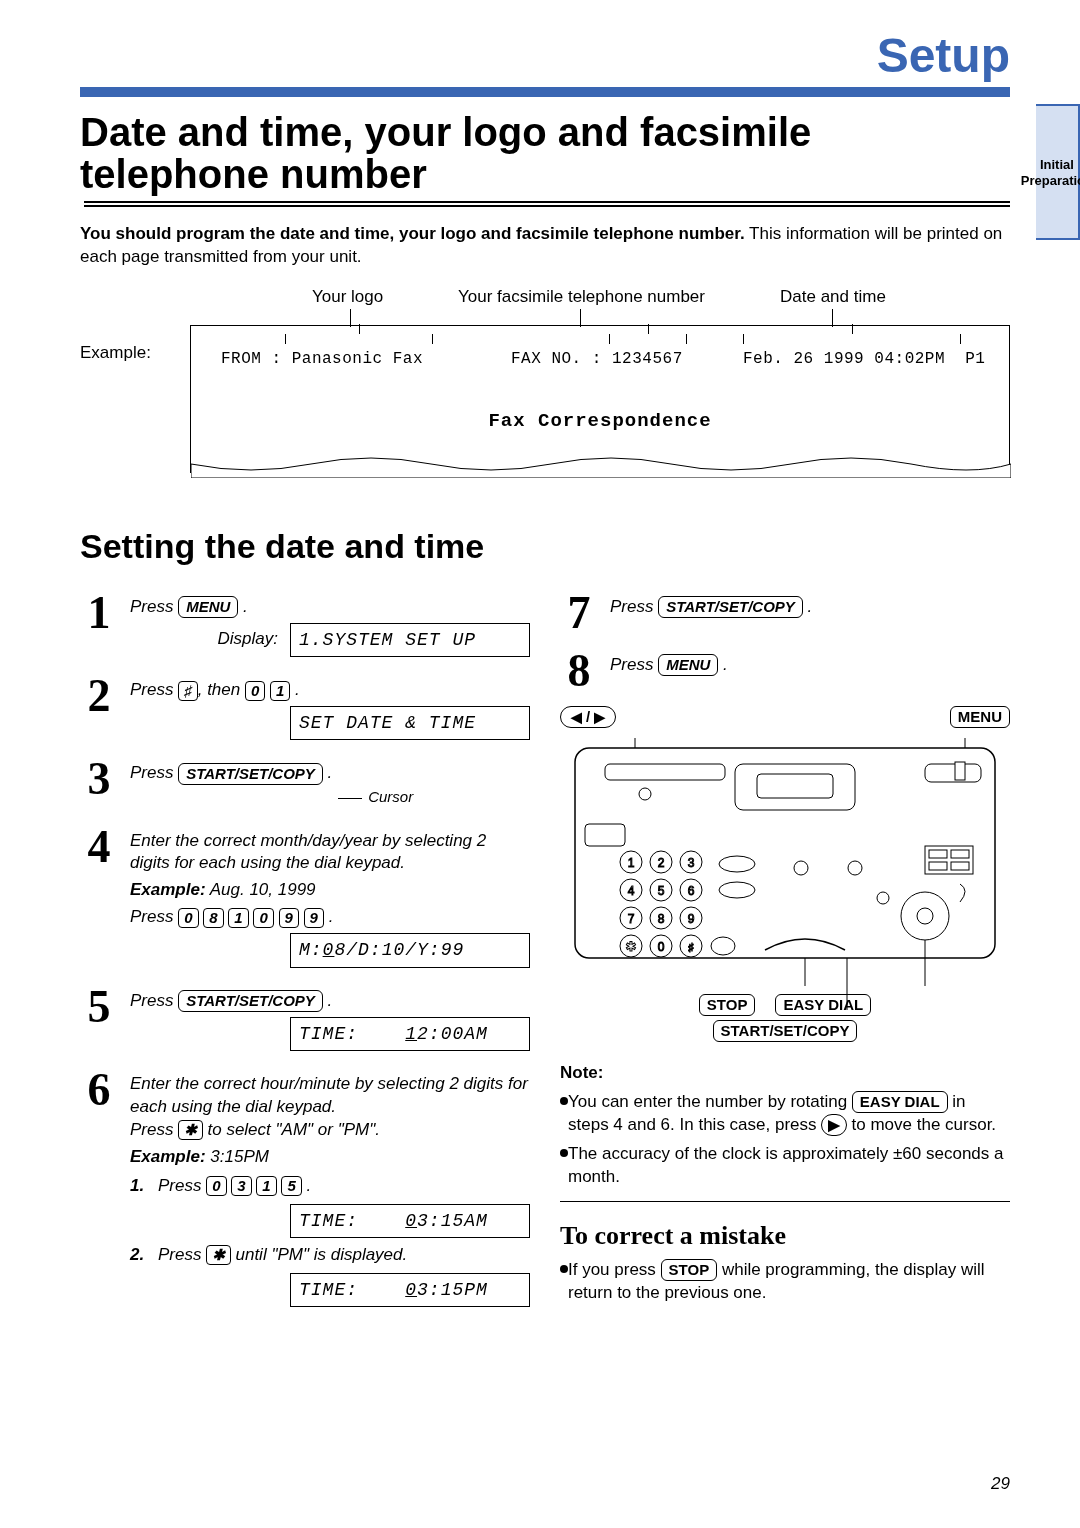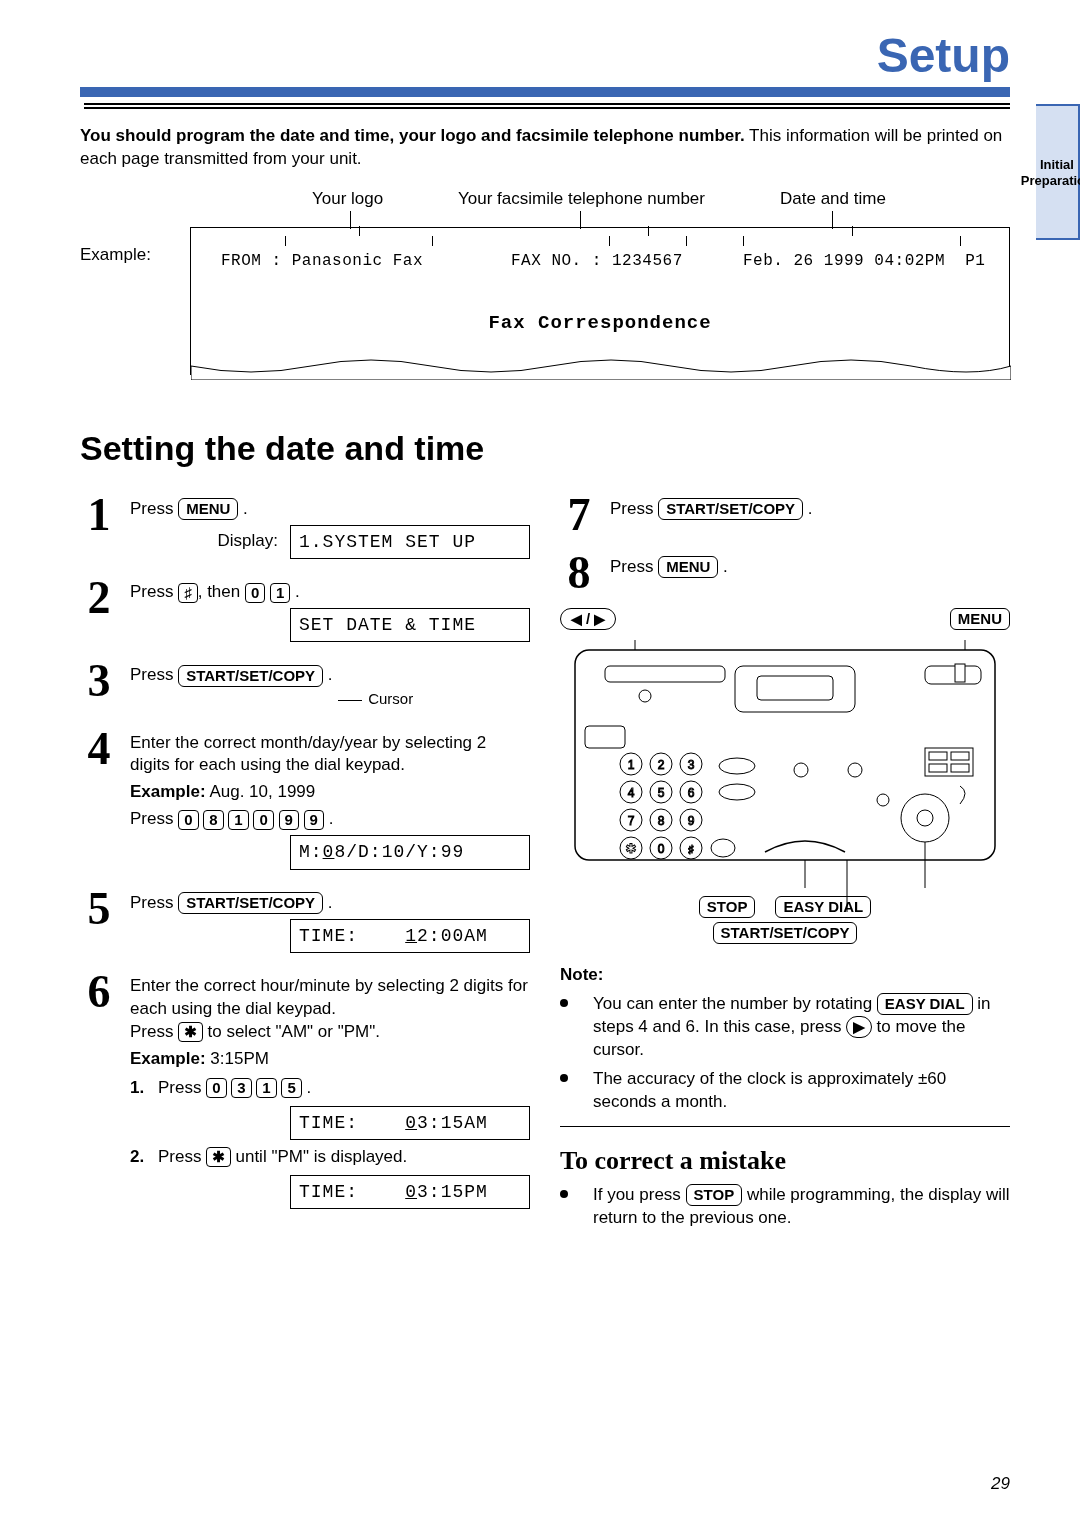--- a/index.html
+++ b/index.html
@@ -28,37 +28,37 @@
   .ex-topline .seg { position:absolute; white-space:pre; }
   .bracket { position:absolute; border-left:1px solid #000; border-right:1px solid #000; height:10px; }
   .bracket::before { content:""; position:absolute; left:50%; top:-10px; width:1px; height:10px; background:#000; }
   .fax-corr { position:absolute; left:0; right:0; top:84px; text-align:center; font-family:"Courier New",monospace; font-weight:bold; font-size:19px; letter-spacing:1px; }
   .wave { position:absolute; left:0; right:0; bottom:-6px; height:24px; }
   .h2 { font-size: 34px; font-weight: bold; margin-top: 50px; margin-bottom: 24px; }
   .cols { display:flex; gap:30px; }
   .col { flex:1; font-size:17px; line-height:1.35; }
   .step { display:flex; gap:12px; margin-bottom:16px; }
   .step-num { font-size: 46px; font-weight:bold; font-family: Georgia, "Times New Roman", serif; line-height:1; width:38px; flex-shrink:0; text-align:center; }
-  .step-body { flex:1; padding-top:6px; }
+  .step-body { flex:1; padding-top:6px;font-style:italic; }
   .keycap { display:inline-block; border:1.5px solid #000; border-radius:6px; padding:0 7px; font-weight:bold; font-size:15px; vertical-align:middle; line-height:20px; }
   .keycap-sm { display:inline-block; border:1.5px solid #000; border-radius:4px; padding:0 5px; font-weight:bold; font-size:15px; line-height:18px; vertical-align:middle; font-family:Arial; min-width:14px; text-align:center; }
   .keycap-arrow { display:inline-block; border:1.5px solid #000; border-radius:12px; padding:0 6px; font-weight:bold; font-size:15px; vertical-align:middle; line-height:20px; }
   .disp-row { display:flex; align-items:center; gap:12px; margin-top:4px; }
   .disp-label { font-size:17px; margin-left:auto; }
   .lcd { border:1px solid #000; padding:4px 8px; font-family:"Courier New",monospace; font-size:18px; letter-spacing:1px; white-space:pre; min-width:240px; }
   .cursor-note { font-size:15px; margin-left:208px; margin-top:2px; }
   .cursor-line { display:inline-block; width:24px; height:1px; background:#000; vertical-align:middle; margin-right:2px; }
   .sub-list { margin-top:6px; }
   .sub-list .li { display:flex; gap:8px; margin-bottom:6px; }
   .sub-list .n { font-weight:bold; min-width:20px; }
   .right-top .step { margin-bottom:12px; }
   .diagram { width:100%; height:300px; position:relative; margin-top:6px; }
   .note-h { font-weight:bold; margin-top:4px; }
   .bullets { margin-top:6px; }
-  .bullets .b { display:flex; gap:25px; margin-bottom:6px; }
+  .bullets .b { display:flex; gap:0; margin-bottom:6px; }
   .bullets .dot { width:8px; height:8px; background:#000; border-radius:50%; margin-top:6px; flex-shrink:0; }
   .correct-h { font-family: Georgia, "Times New Roman", serif; font-weight:bold; font-size:26px; margin-top:16px; }
   .page-num { position:absolute; right:70px; bottom:34px; font-style:italic; font-size:17px; }
   .underline { text-decoration: underline; }
   .hr-thin { height:1px; background:#000; margin:12px 0; }
   .tri-l { font-size:14px; }
   .ex-connector { position:absolute; width:1px; background:#000; }
 </style>
 </head>
 <body>
@@ -67,20 +67,21 @@
 
   <div class="chapter-title">Setup</div>
   <div class="chapter-rule"></div>
 
   <div class="side-tab">
     <div class="inner" style="font-size:13px; font-weight:bold; text-align:center;">
       <span>Initial<br>Preparation</span>
     </div>
   </div>
 
+  <div class="h1">Date and time, your logo and facsimile telephone number</div>
   <div style="display:flex; align-items:center; margin:6px 0 16px 0;">
     <div class="h1-double"></div>
   </div>
 
   <p class="lead">
     <b>You should program the date and time, your logo and facsimile telephone number.</b><span> This information will be printed on each page transmitted from your unit.</span>
   </p>
 
   <div class="example-row">
     <div class="ex-toplabels">

